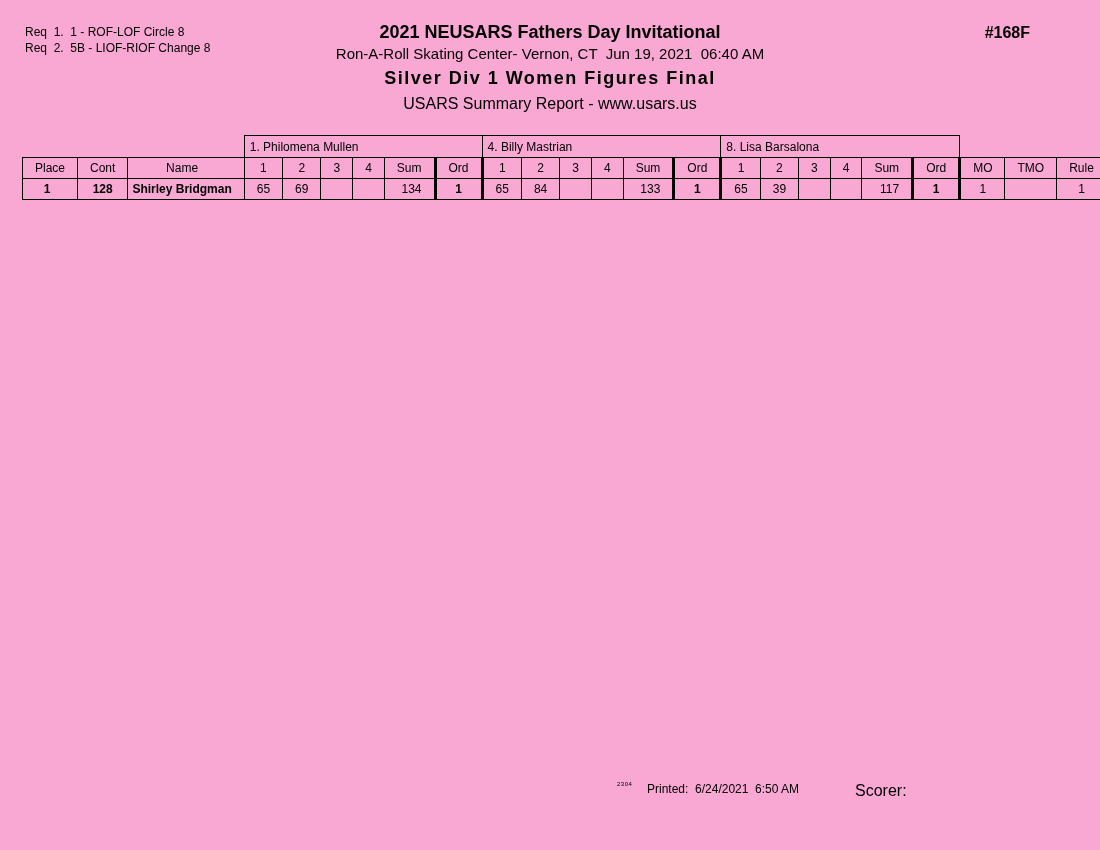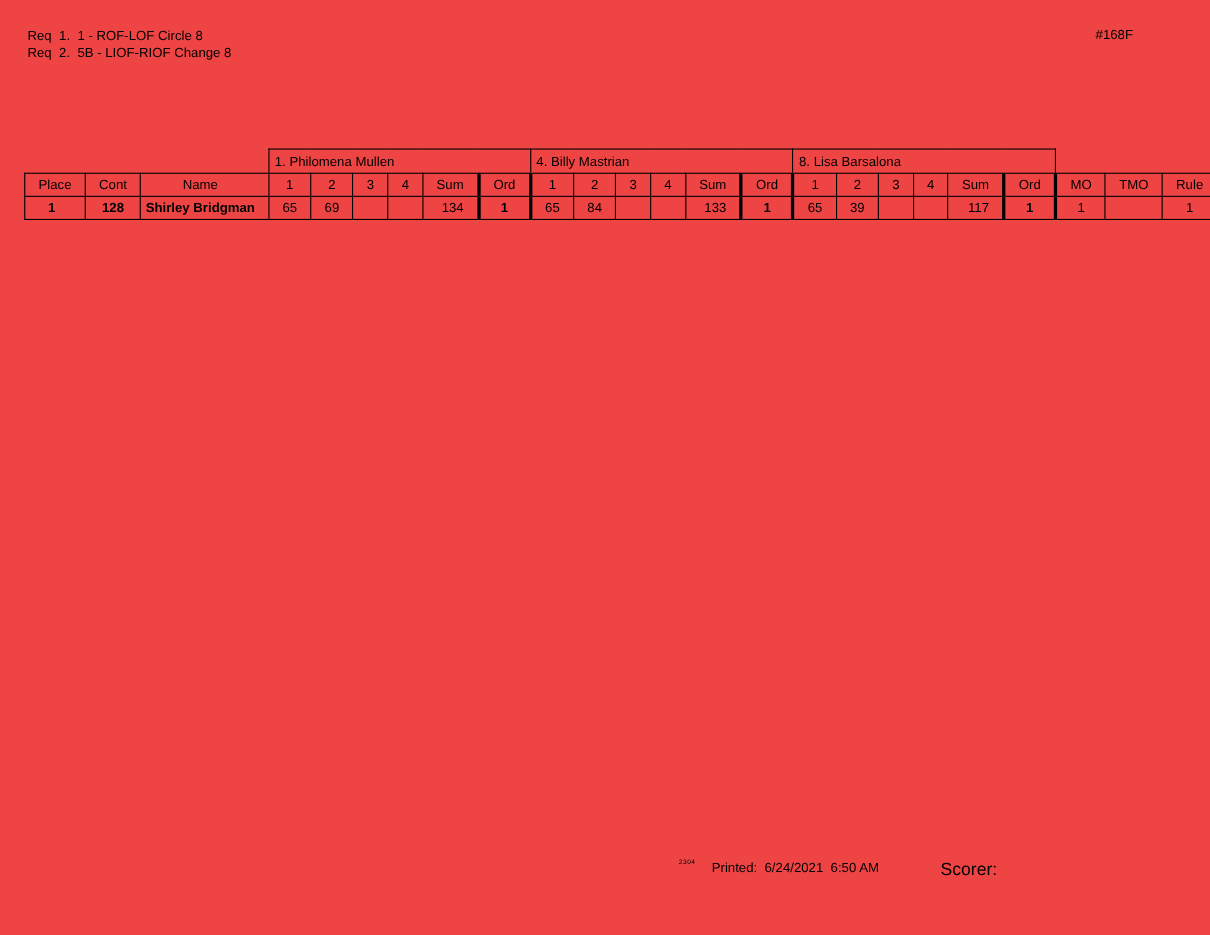--- a/index.html
+++ b/index.html
@@ -1,19 +1,19 @@
 <!DOCTYPE html>
 <html><head>
 <meta charset="utf-8">
 <style>
   html,body{margin:0;padding:0;background:#fff;}
   .page{
     position:relative;
     width:1100px;height:850px;
-    background:#ef4444;
+    background:#f9a8d4;
     font-family:"Liberation Sans","DejaVu Sans",sans-serif;
     color:#000;
     overflow:hidden;
   }
   .pre{white-space:pre;}
   
   .req-block{
     position:absolute;left:25px;top:24px;
     font-size:12px;line-height:16px;
   }
@@ -21,21 +21,21 @@
   .title-block{
     position:absolute;left:0;right:0;top:22px;
     text-align:center;
   }
   .title-main{font-size:18px;font-weight:bold;line-height:20px;}
   .title-venue{font-size:15px;line-height:18px;margin-top:3px;}
   .title-event{font-size:18px;font-weight:bold;letter-spacing:1.5px;line-height:20px;margin-top:5px;}
   .title-report{font-size:16px;line-height:19px;margin-top:6px;}
   .event-number{
     position:absolute;top:24px;right:70px;
-    font-size:12px;font-weight:normal;margin-left:43px;
+    font-size:16px;font-weight:bold;margin-left:43px;
   }
   
   table.results{
     position:absolute;left:22px;top:135px;
     border-collapse:collapse;table-layout:fixed;
     font-size:12px;
   }
   table.results td{
     border:1px solid #000;
     height:20px;
@@ -72,20 +72,26 @@
 </head>
 <body>
 
 <div class="page">
 
   <div class="req-block">
     <div class="pre">Req  1.  1 - ROF-LOF Circle 8</div>
     <div class="pre">Req  2.  5B - LIOF-RIOF Change 8</div>
   </div>
 
+  <div class="title-block">
+    <div class="title-main pre">2021 NEUSARS Fathers Day Invitational</div>
+    <div class="title-venue pre">Ron-A-Roll Skating Center- Vernon, CT  Jun 19, 2021  06:40 AM</div>
+    <div class="title-event pre">Silver Div 1 Women Figures Final</div>
+    <div class="title-report pre">USARS Summary Report - www.usars.us</div>
+  </div>
 
   <div class="event-number">#168F</div>
 
   <table class="results">
     <colgroup>
       <col style="width:34px">
         <col style="width:37px">
         <col style="width:278px">
       <col style="width:28px">
         <col style="width:28px">

